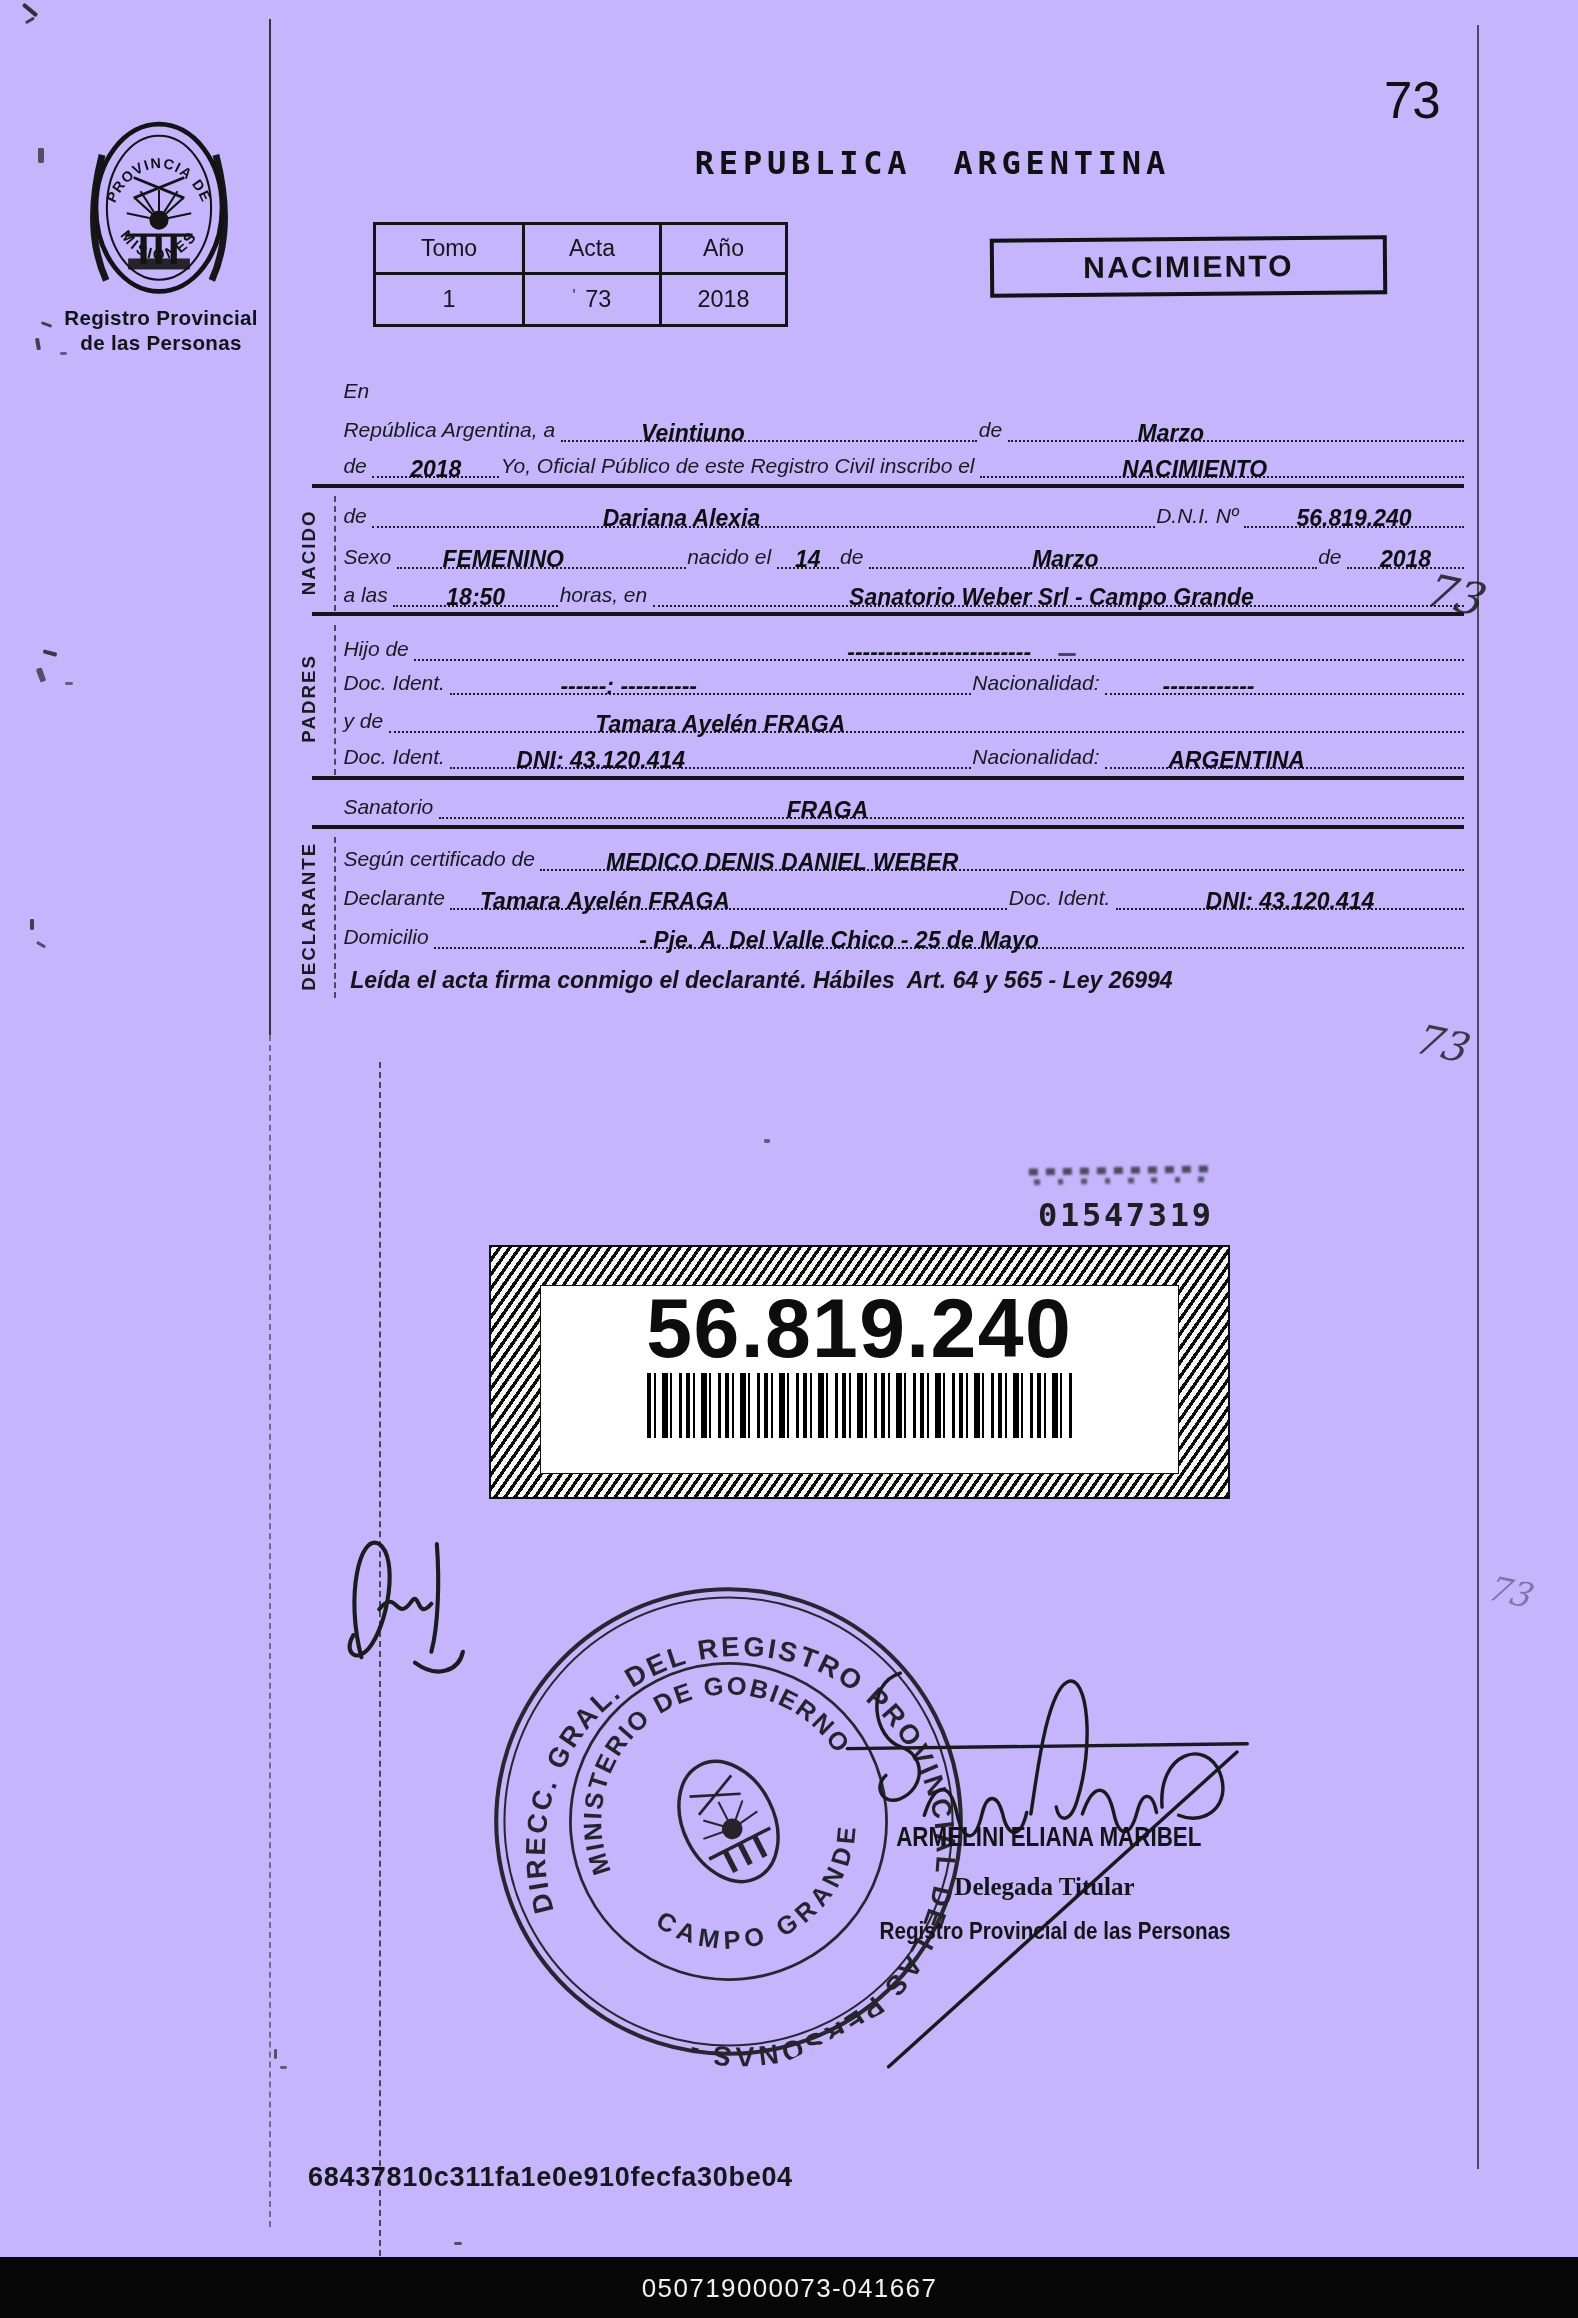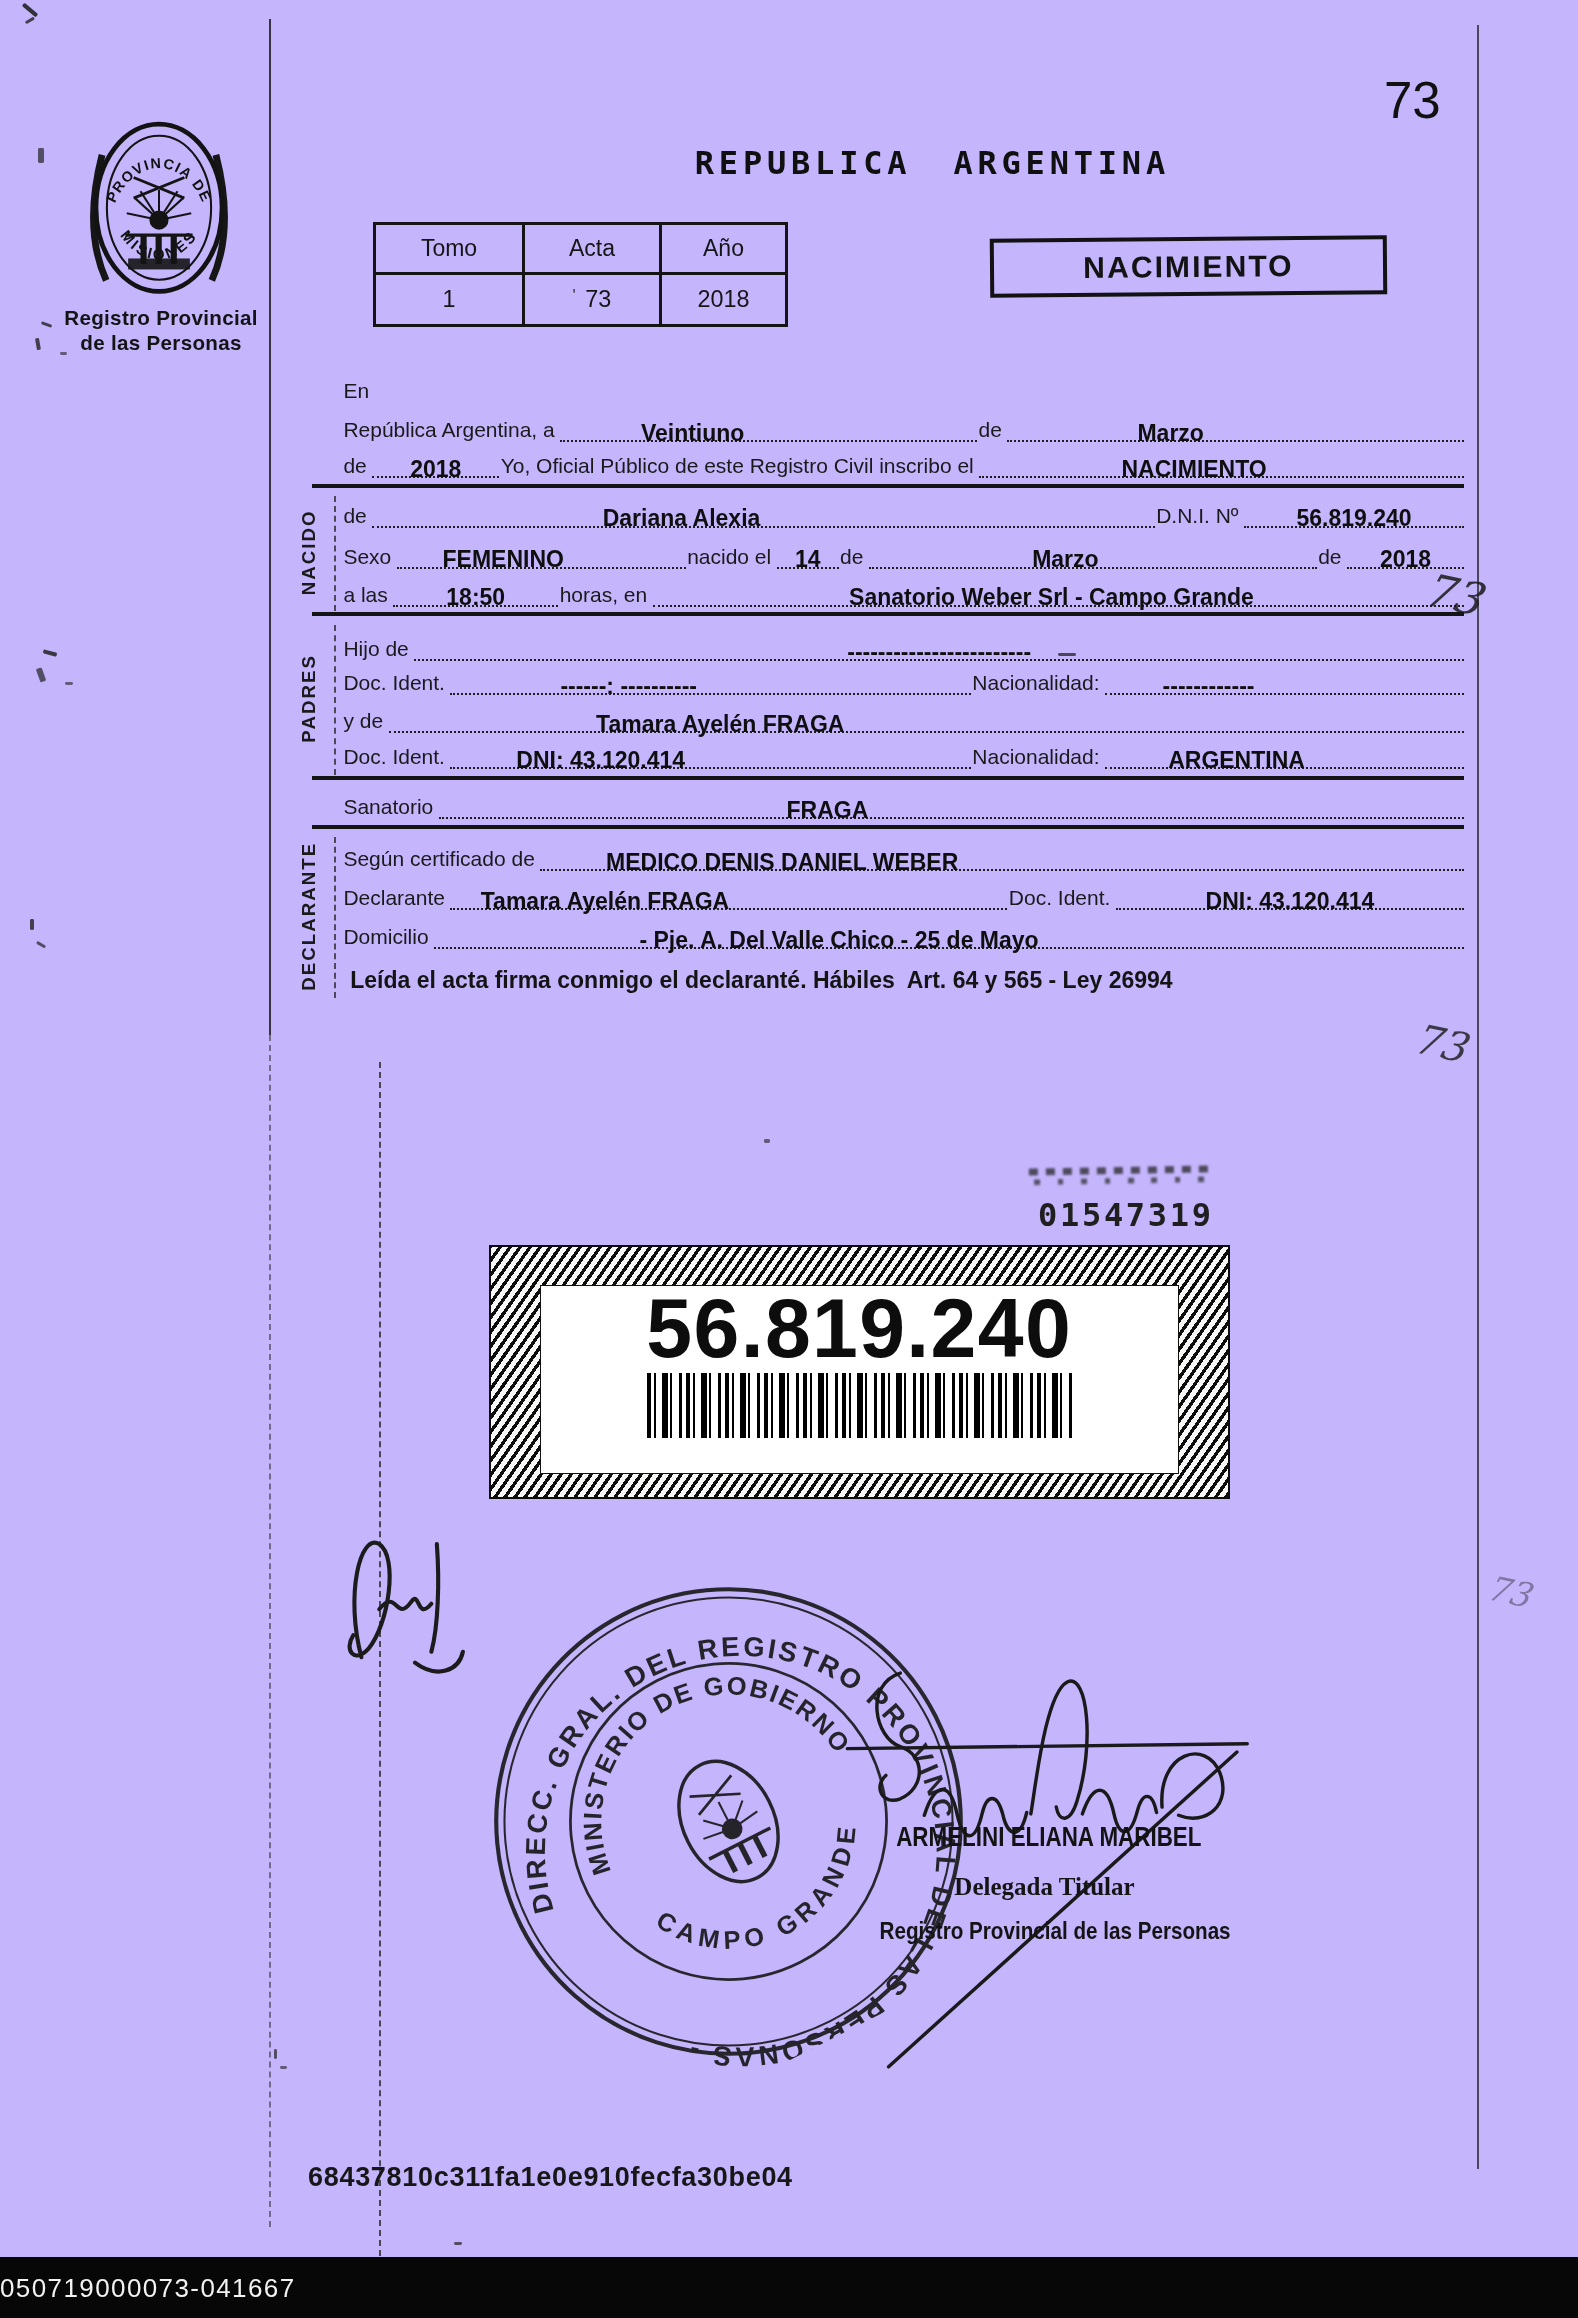--- a/index.html
+++ b/index.html
@@ -27,21 +27,21 @@
   #record-table td{border:3.4px solid #141414;text-align:center;vertical-align:middle;
     font-size:23px;color:#151515;}
   #record-table tr.hd td{height:45px;}
   #record-table tr.vl td{height:47px;font-size:23.4px;}
   .col-tomo{width:144px}.col-acta{width:132px}.col-ano{width:121px}
   .acta-art{font-size:16.5px;vertical-align:top;padding-right:9.6px;color:#333;}
   #type-box{position:absolute;left:990px;top:237px;width:389px;height:51px;
     border:4.1px solid #121212;display:flex;align-items:center;justify-content:center;
     font-size:30px;font-weight:bold;letter-spacing:2.1px;transform:rotate(-.5deg);color:#131313;}
   
-  #form{position:absolute;left:342px;top:371px;width:1122px;}
+  #form{position:absolute;left:342px;top:371px;width:1122px;font-style:italic;}
   .row{display:flex;align-items:flex-end;}
   .lbl{white-space:nowrap;font-size:21px;color:#1a1a1a;margin:0 5.5px 0 1.4px;line-height:1;padding-bottom:2.1px;}
   .blank{border-bottom:2.7px dotted #1d1d1d;display:flex;justify-content:center;align-items:flex-end;min-width:27.5px;}
   .grow{flex:1 1 0;}
   .val{font-weight:bold;font-size:23px;white-space:nowrap;position:relative;bottom:-4.8px;line-height:1;color:#0f0f0f;}
   .hr{height:4.1px;background:#151515;margin:5.5px 0 0 -30px;}
   .closing{margin-top:18px;padding-left:8.2px;font-weight:bold;font-size:23px;color:#141414;}
   
   .vlabel{position:absolute;height:20.6px;display:flex;align-items:center;justify-content:center;
     font-weight:bold;font-size:18.6px;letter-spacing:2.1px;color:#1b1b1b;transform:rotate(-90deg);}
@@ -75,21 +75,21 @@
     font-weight:bold;font-size:28px;color:#131313;}
   #sig-stamp-role{position:absolute;left:914px;top:1873px;width:261px;text-align:center;
     font-family:"Liberation Serif", serif;font-weight:bold;font-size:25px;color:#151515;}
   #sig-stamp-org{position:absolute;left:851px;top:1917px;width:357px;text-align:center;
     font-weight:bold;font-size:24px;color:#141414;}
   .condensed{display:inline-block;transform:scaleX(.8);transform-origin:center;white-space:nowrap;}
   .condensed2{display:inline-block;transform:scaleX(.86);transform-origin:center;white-space:nowrap;}
   
   #hash{position:absolute;left:308px;top:2162px;font-weight:bold;font-size:27px;letter-spacing:0.7px;color:#171717;}
   #footer-bar{position:absolute;left:0;top:2257px;width:1579px;height:62px;background:#070707;
-    display:flex;align-items:center;}
+    display:flex;align-items:center;justify-content:center;}
   #footer-code{color:#f2f2f2;font-size:26px;letter-spacing:1.4px;font-family:"Liberation Sans",sans-serif;}
   svg{display:block;}
 </style>
 </head>
 <body>
 
 <div class="page">
 
   <div id="left-rule" class="vrule"></div>
   <div id="left-rule-low" class="vrule"></div>

